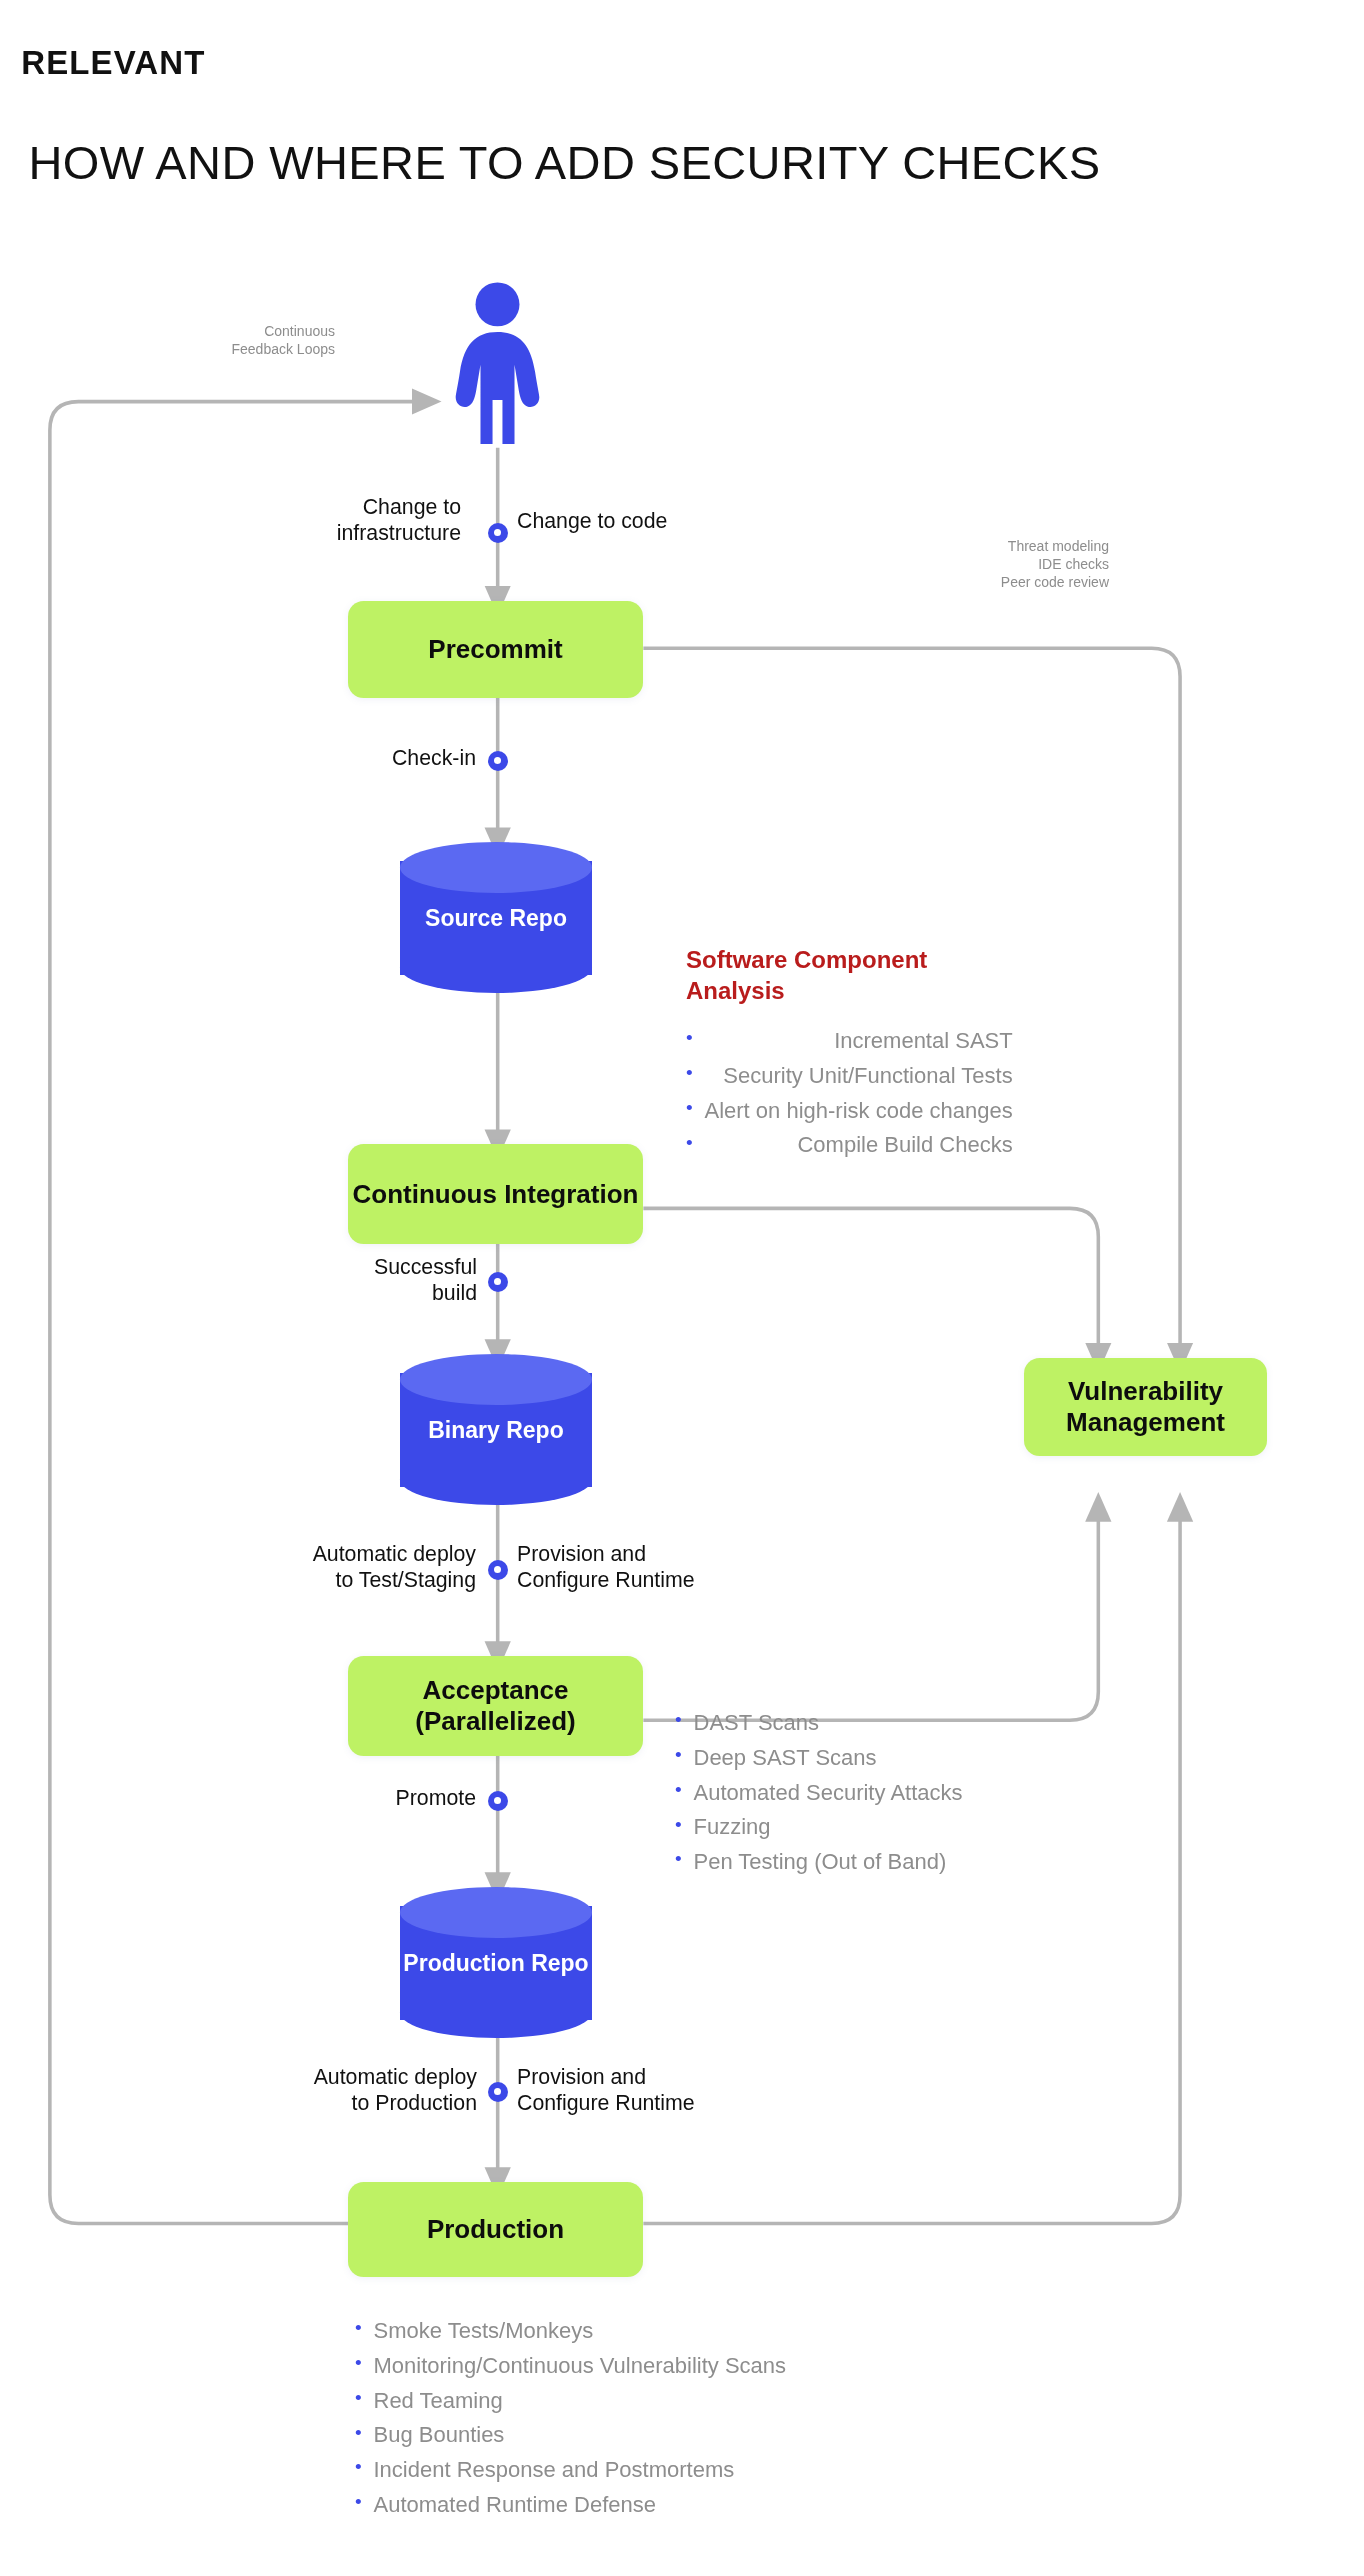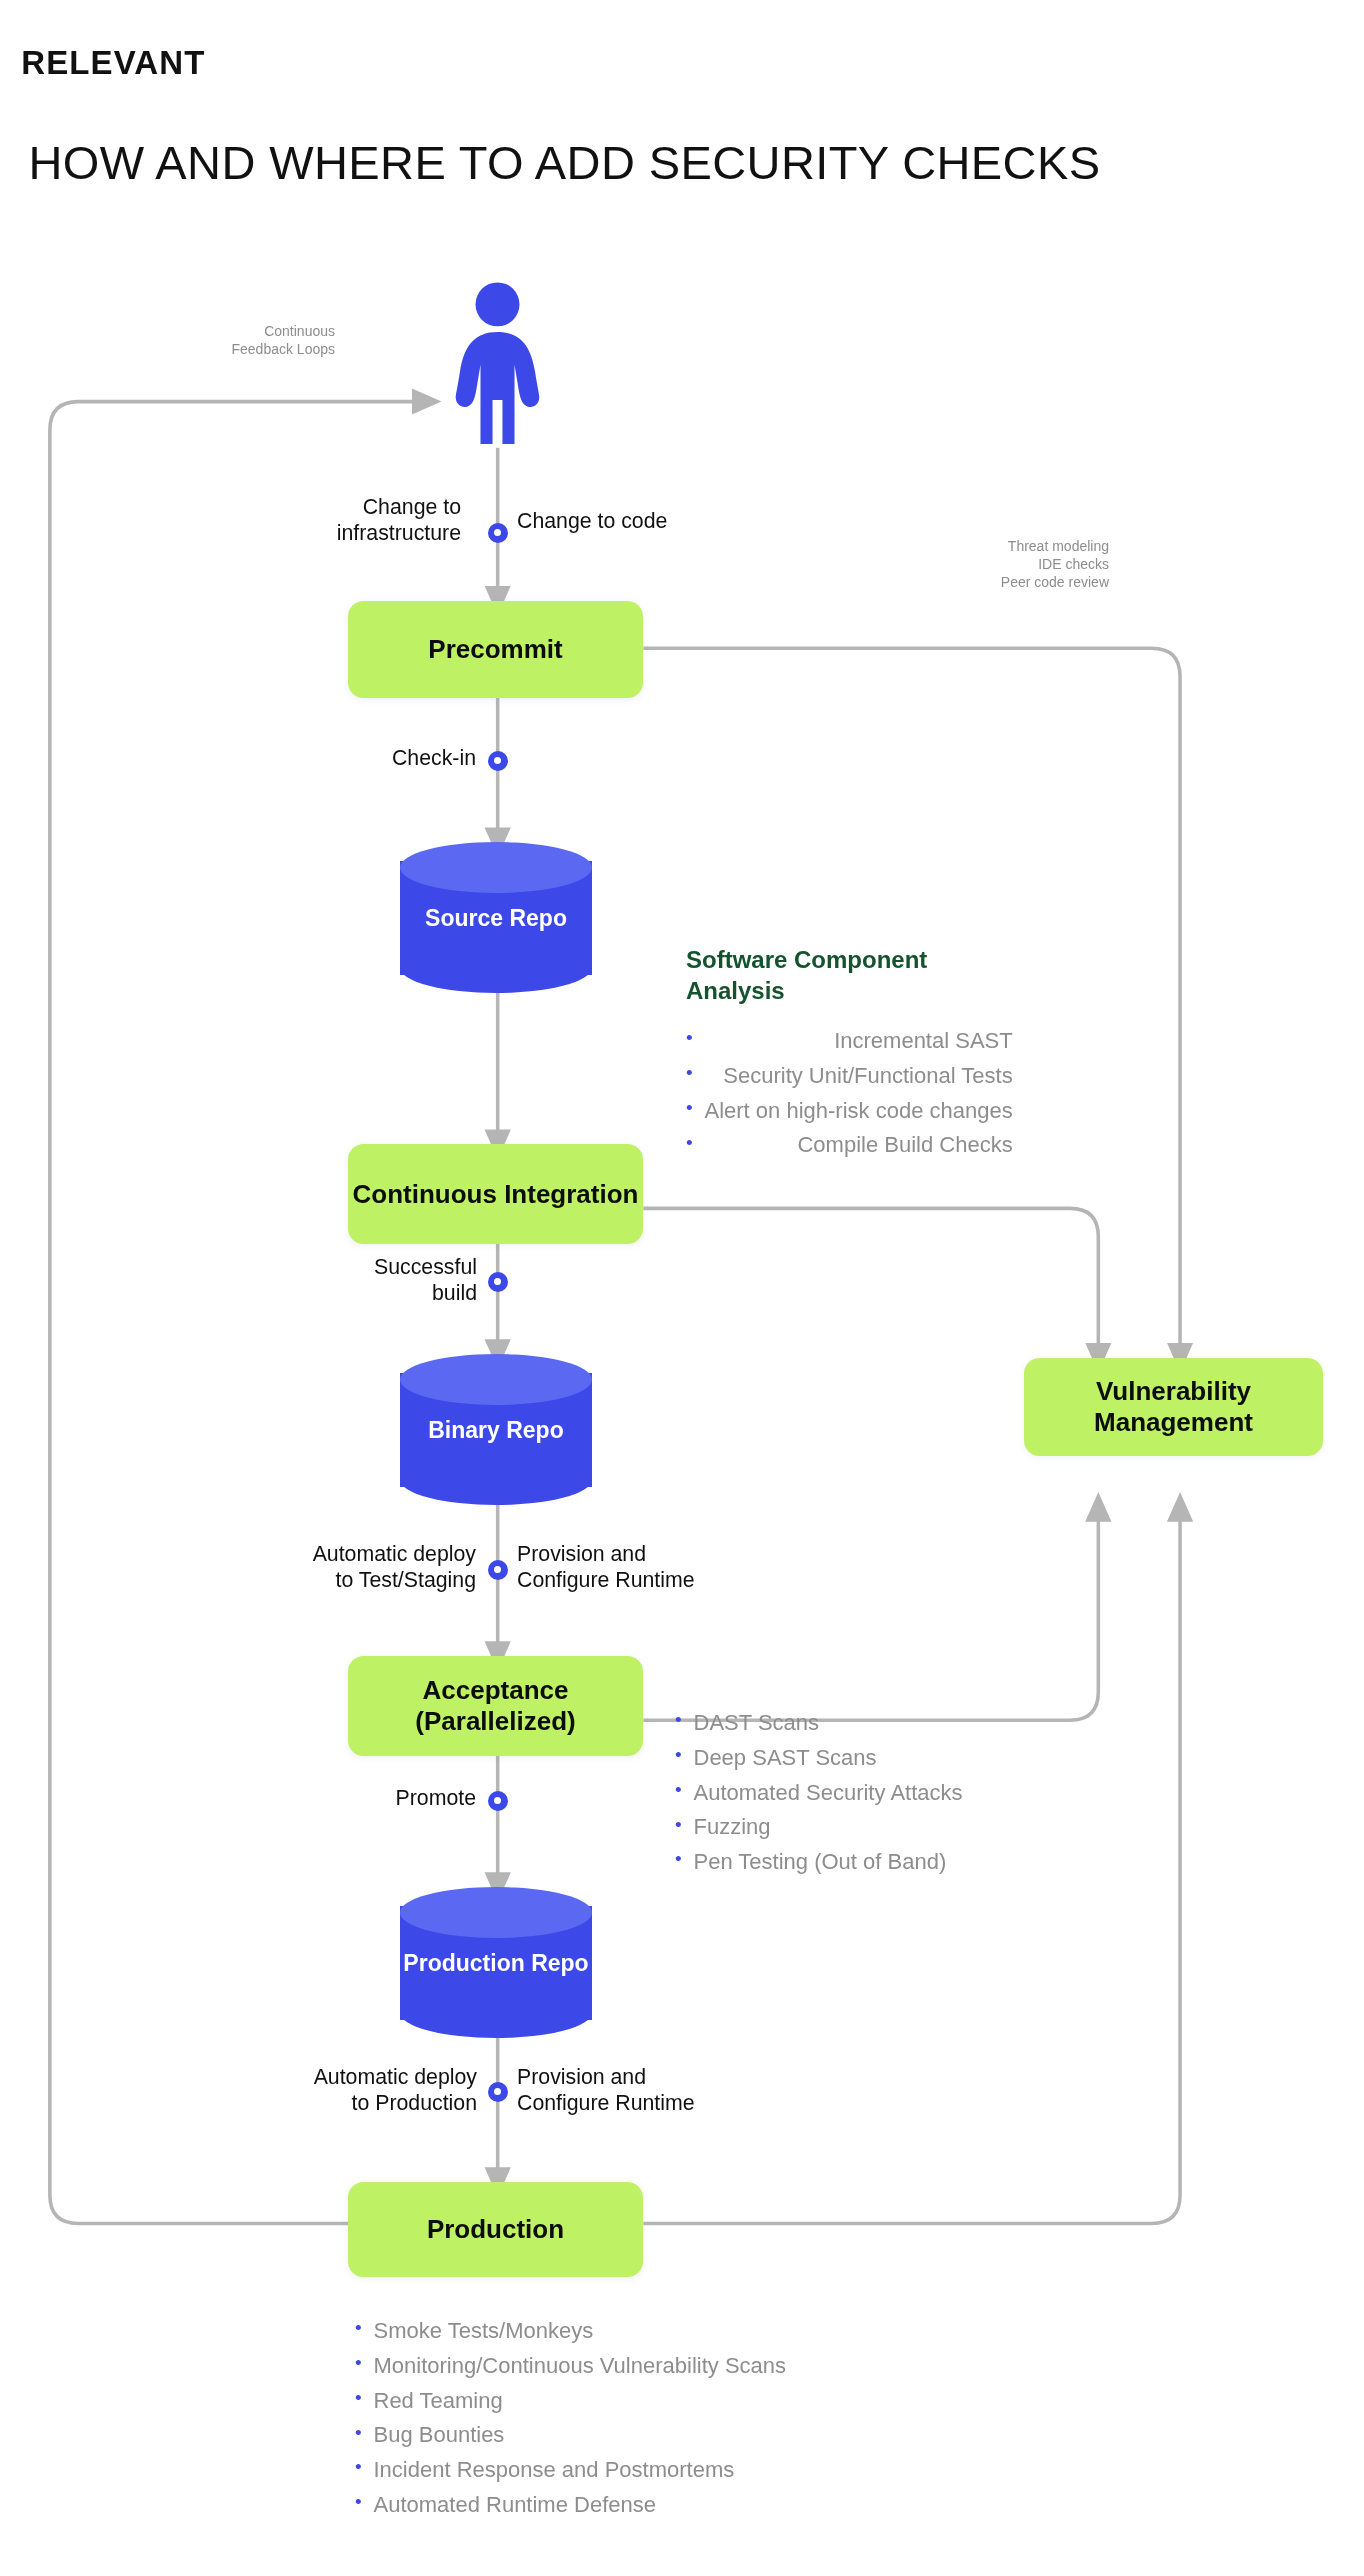--- a/index.html
+++ b/index.html
@@ -38,21 +38,21 @@
   #person{position:absolute;left:444px;top:281px;width:107px;height:163px;}
 
   
   .elbl{position:absolute;font-size:21.3px;color:#111111;line-height:1.22;white-space:pre-line;}
   .elbl.r{text-align:right;}
   .elbl.l{text-align:left;}
 
   
   .note{position:absolute;color:#8d8d8d;font-size:14px;line-height:1.28;white-space:pre-line;}
   .note.r{text-align:right;}
-  .notehead{position:absolute;color:#14532d;font-size:24px;font-weight:bold;
+  .notehead{position:absolute;color:#b91c1c;font-size:24px;font-weight:bold;
             line-height:1.28;white-space:pre-line;}
 
   .bullets{position:absolute;color:#8d8d8d;font-size:22px;line-height:1.58;}
   .bullets .bi{position:relative;padding-left:18.5px;white-space:nowrap;}
   .bullets .bi::before{content:"•";position:absolute;left:0;top:-0.7px;color:#3c49e8;font-size:19px;}
 
   
   .jdot{position:absolute;width:20px;height:20px;border-radius:50%;
         background:#3c49e8;}
   .jdot::after{content:"";position:absolute;left:6.4px;top:6.4px;width:7.1px;height:7.1px;
@@ -123,21 +123,21 @@
 
   <div class="stagebox" style="left:348px;top:1656px;width:295px;height:100px;">
     <span class="lbl">Acceptance
 (Parallelized)</span>
   </div>
 
   <div class="stagebox" style="left:348px;top:2182px;width:295px;height:95px;">
     <span class="lbl">Production</span>
   </div>
 
-  <div class="stagebox" style="left:1024px;top:1358px;width:299px;height:98px;">
+  <div class="stagebox" style="left:1024px;top:1358px;width:243px;height:98px;">
     <span class="lbl">Vulnerability
 Management</span>
   </div>
 
   <div class="cyl" style="left:400px;top:842px;width:192px;height:151px;">
     <div class="bot"></div>
     <div class="body"></div>
     <div class="top"></div>
     <div class="clbl">Source
 Repo</div>

